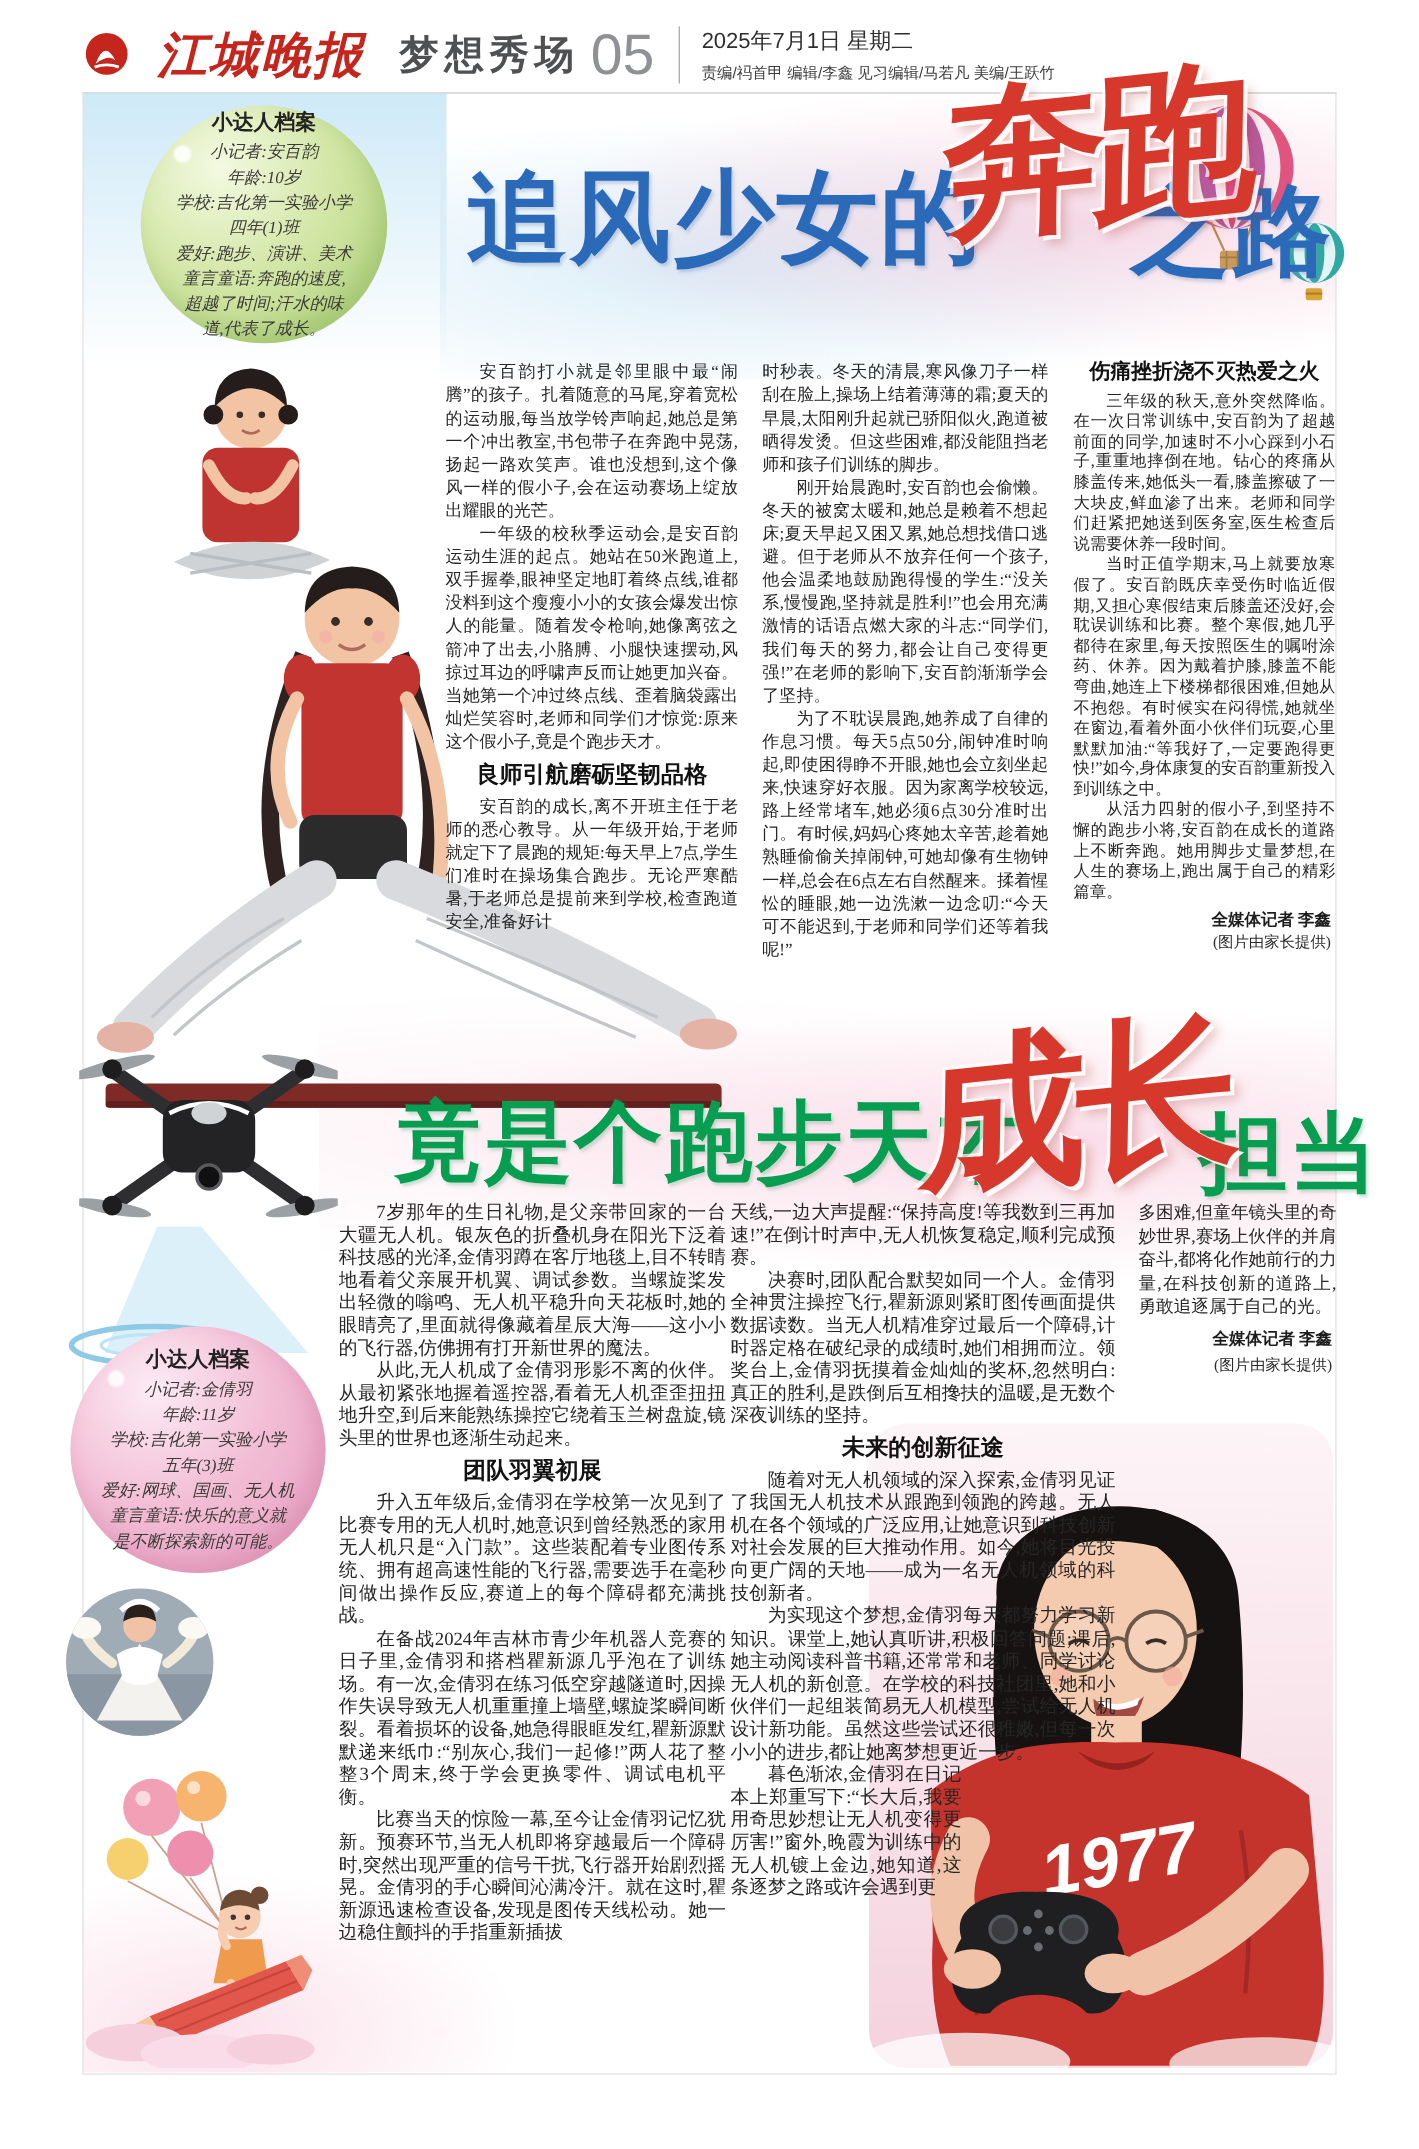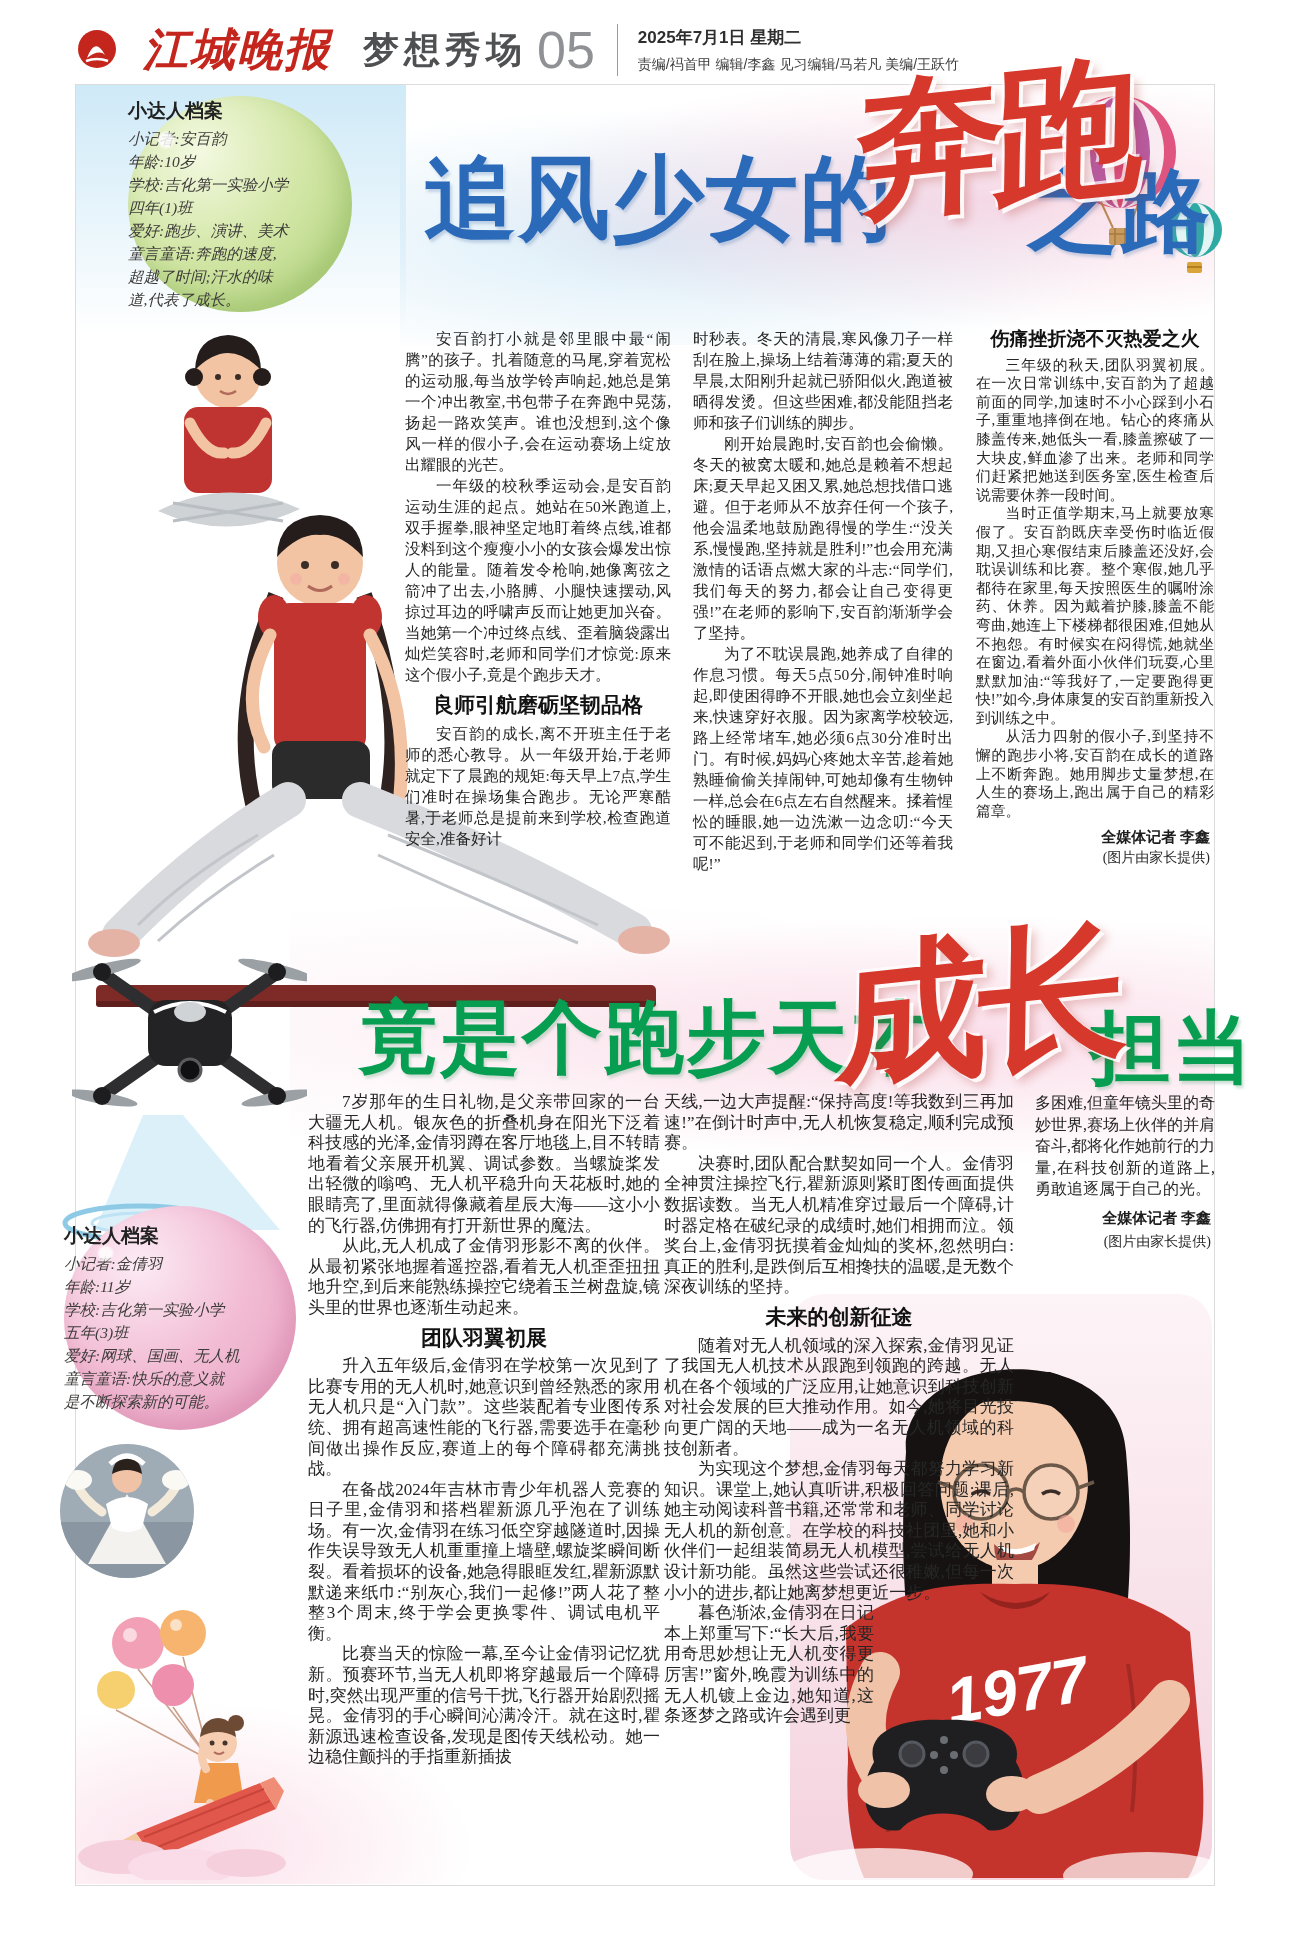--- a/index.html
+++ b/index.html
@@ -8,21 +8,21 @@
   
   .masthead{position:absolute;left:75px;top:20px;width:1140px;height:60px;display:flex;align-items:center;}
   .logo-text{font-family:"DejaVu Serif",serif;font-style:italic;font-weight:bold;font-size:45px;
              color:#c4261d;letter-spacing:2px;margin-left:24px;white-space:nowrap;}
   .section-name{font-family:Liberation Mono, monospace;font-weight:bold;font-size:36px;
                 color:#4f5052;letter-spacing:5px;margin-left:32px;white-space:nowrap;}
   .page-num{font-family:"Liberation Sans","DejaVu Sans",sans-serif;font-weight:300;font-size:52px;
             color:#8f9194;margin-left:10px;}
   .head-divider{width:1px;height:52px;background:#9b9b9b;margin:0 20px 0 22px;}
   .head-right{display:flex;flex-direction:column;justify-content:center;}
-  .head-date{font-size:17px;font-weight:bold;color:#2e2e2e;font-family:"Liberation Sans",sans-serif;}
+  .head-date{font-size:20px;font-weight:normal;color:#2e2e2e;font-family:"Liberation Sans",sans-serif;}
   .head-staff{font-size:14px;color:#3c3c3c;margin-top:7px;font-family:"Liberation Sans",sans-serif;}
   .head-rule{position:absolute;left:75px;top:84px;width:1140px;height:1px;background:#c3c3c3;}
   .frame{position:absolute;left:75px;top:84px;width:1140px;height:1802px;border:1px solid #dcdcdc;box-sizing:border-box;}
   
   .wash{position:absolute;pointer-events:none;}
   .wash-sky{left:76px;top:85px;width:330px;height:250px;background:linear-gradient(180deg,rgba(190,226,245,.75),rgba(255,255,255,0));}
   .wash-title1{left:400px;top:85px;width:814px;height:260px;
     background:radial-gradient(ellipse at 72% 45%,rgba(243,182,206,.5),rgba(255,255,255,0) 62%),
                radial-gradient(ellipse at 30% 60%,rgba(173,216,240,.45),rgba(255,255,255,0) 60%);}
   .wash-title2{left:290px;top:905px;width:924px;height:270px;
@@ -38,21 +38,21 @@
   .t-brush{position:absolute;font-family:"DejaVu Serif",serif;font-weight:bold;color:#d7382c;line-height:1;
            transform:rotate(-6deg) skewX(-7deg);z-index:7;
            text-shadow:4px 4px 0 rgba(255,255,255,.9),-3px -3px 0 rgba(255,255,255,.7),8px 8px 10px rgba(170,40,30,.25);}
   #title1-pre{left:424px;top:152px;font-size:92px;}
   #title1-post{left:1028px;top:166px;font-size:90px;z-index:5;}
   #title1-brush{left:856px;top:62px;font-size:150px;letter-spacing:-12px;}
   #title2-pre{left:358px;top:998px;font-size:80px;}
   #title2-post{left:1090px;top:1008px;font-size:80px;}
   #title2-brush{left:836px;top:928px;font-size:152px;letter-spacing:-10px;}
   
-  .bubble{position:absolute;border-radius:50%;display:flex;flex-direction:column;align-items:flex-start;
+  .bubble{position:absolute;border-radius:50%;display:flex;flex-direction:column;align-items:center;
           justify-content:center;text-align:center;z-index:4;}
   .bubble-green{left:128px;top:96px;width:224px;height:216px;
     background:radial-gradient(circle at 32% 26%,#f3f9e1 0%,#d4e7a8 45%,#a9ce73 100%);
     box-shadow:inset -8px -12px 22px rgba(130,170,80,.35);}
   .bubble-pink{left:64px;top:1206px;width:232px;height:224px;
     background:radial-gradient(circle at 32% 26%,#fcebf4 0%,#f2bcd4 48%,#e79fc2 100%);
     box-shadow:inset -8px -12px 22px rgba(200,110,150,.35);}
   .bubble-shine{position:absolute;border-radius:50%;background:rgba(255,255,255,.85);filter:blur(1px);}
   .bubble-title{font-size:19px;font-weight:bold;color:#222;margin-bottom:3px;font-family:"Liberation Sans",sans-serif;}
   .bubble-line{font-size:15.5px;line-height:23px;color:#3d3b39;font-style:italic;white-space:nowrap;}
@@ -189,21 +189,21 @@
     <div class="ch">良师引航磨砺坚韧品格</div>
     <p>安百韵的成长,离不开班主任于老师的悉心教导。从一年级开始,于老师就定下了晨跑的规矩:每天早上7点,学生们准时在操场集合跑步。无论严寒酷暑,于老师总是提前来到学校,检查跑道安全,准备好计</p>
   </div>
   <div class="col" id="a1c2">
     <p class="noind">时秒表。冬天的清晨,寒风像刀子一样刮在脸上,操场上结着薄薄的霜;夏天的早晨,太阳刚升起就已骄阳似火,跑道被晒得发烫。但这些困难,都没能阻挡老师和孩子们训练的脚步。</p>
     <p>刚开始晨跑时,安百韵也会偷懒。冬天的被窝太暖和,她总是赖着不想起床;夏天早起又困又累,她总想找借口逃避。但于老师从不放弃任何一个孩子,他会温柔地鼓励跑得慢的学生:“没关系,慢慢跑,坚持就是胜利!”也会用充满激情的话语点燃大家的斗志:“同学们,我们每天的努力,都会让自己变得更强!”在老师的影响下,安百韵渐渐学会了坚持。</p>
     <p>为了不耽误晨跑,她养成了自律的作息习惯。每天5点50分,闹钟准时响起,即使困得睁不开眼,她也会立刻坐起来,快速穿好衣服。因为家离学校较远,路上经常堵车,她必须6点30分准时出门。有时候,妈妈心疼她太辛苦,趁着她熟睡偷偷关掉闹钟,可她却像有生物钟一样,总会在6点左右自然醒来。揉着惺忪的睡眼,她一边洗漱一边念叨:“今天可不能迟到,于老师和同学们还等着我呢!”</p>
   </div>
   <div class="col" id="a1c3">
     <div class="ch">伤痛挫折浇不灭热爱之火</div>
-    <p>三年级的秋天,团队羽翼初展。在一次日常训练中,安百韵为了超越前面的同学,加速时不小心踩到小石子,重重地摔倒在地。钻心的疼痛从膝盖传来,她低头一看,膝盖擦破了一大块皮,鲜血渗了出来。老师和同学们赶紧把她送到医务室,医生检查后说需要休养一段时间。</p>
+    <p>三年级的秋天,意外突然降临。在一次日常训练中,安百韵为了超越前面的同学,加速时不小心踩到小石子,重重地摔倒在地。钻心的疼痛从膝盖传来,她低头一看,膝盖擦破了一大块皮,鲜血渗了出来。老师和同学们赶紧把她送到医务室,医生检查后说需要休养一段时间。</p>
     <p>当时正值学期末,马上就要放寒假了。安百韵既庆幸受伤时临近假期,又担心寒假结束后膝盖还没好,会耽误训练和比赛。整个寒假,她几乎都待在家里,每天按照医生的嘱咐涂药、休养。因为戴着护膝,膝盖不能弯曲,她连上下楼梯都很困难,但她从不抱怨。有时候实在闷得慌,她就坐在窗边,看着外面小伙伴们玩耍,心里默默加油:“等我好了,一定要跑得更快!”如今,身体康复的安百韵重新投入到训练之中。</p>
     <p>从活力四射的假小子,到坚持不懈的跑步小将,安百韵在成长的道路上不断奔跑。她用脚步丈量梦想,在人生的赛场上,跑出属于自己的精彩篇章。</p>
     <div class="byline">全媒体记者 李鑫</div>
     <div class="byline-note">(图片由家长提供)</div>
   </div>
 
   <svg class="art" style="left:95px;top:1115px;" width="190" height="120" viewBox="0 0 190 120">
     <polygon points="48,0 88,0 185,115 0,115" fill="rgba(160,215,240,.38)"></polygon>
   </svg>
   <svg class="art" style="left:55px;top:1185px;" width="250" height="70" viewBox="0 0 250 70">

